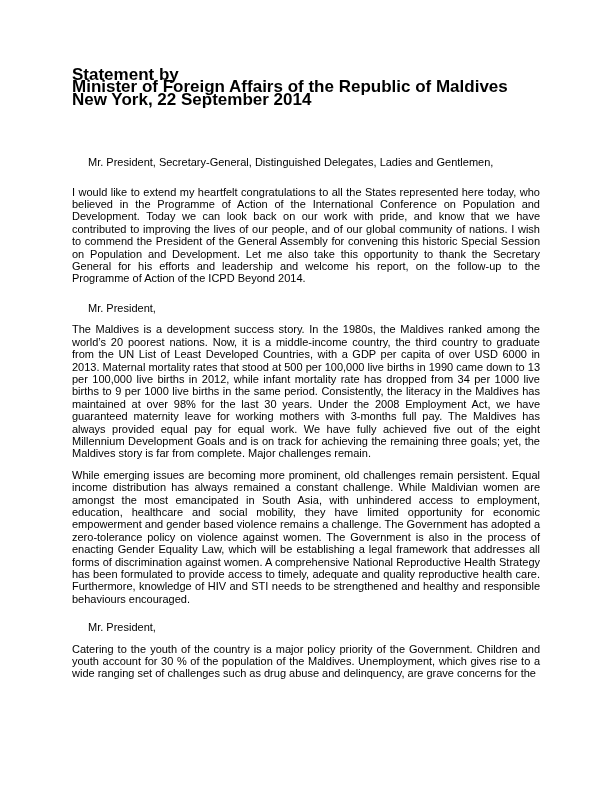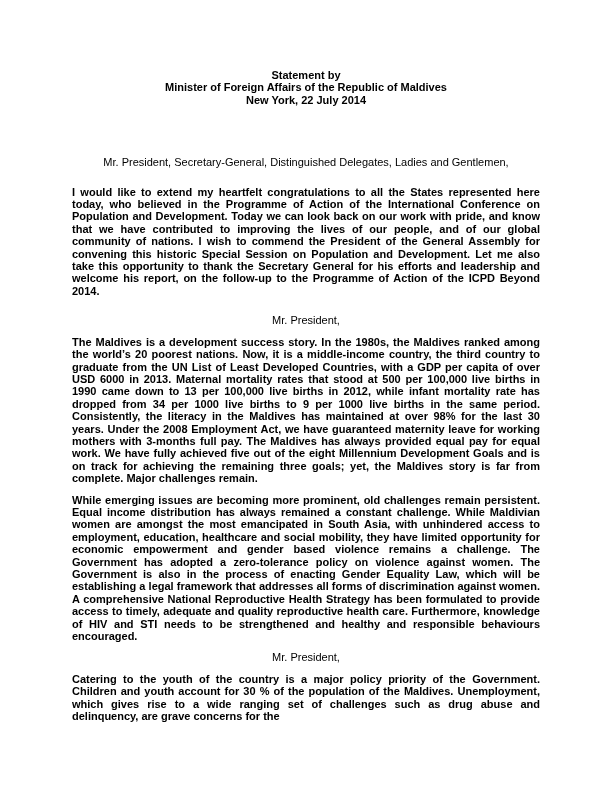--- a/index.html
+++ b/index.html
@@ -15,54 +15,52 @@
     overflow: hidden;
   }
   .page {
     box-sizing: border-box;
     width: 612px;
     height: 792px;
     padding: 69px 72px 0 72px;
     background: #ffffff;
   }
   .doc-title {
-    text-align: center;
+    text-align: left;
     font-weight: bold;
-    font-size: 11px;
+    font-size: 17px;
     line-height: 12.4px;
     margin: 0 0 50px 0;
   }
   .doc-title .title-line {
     white-space: nowrap;
   }
   .salutation {
     font-size: 11px;
     line-height: 12.4px;
-    margin: 0;
-    text-align: center;
+    margin: 16px;
   }
   .para {
     font-size: 11px;
     line-height: 12.4px;
     text-align: justify;
     margin: 0;
-    font-weight: bold;
   }
   .gap-large { margin-bottom: 17px; }
   .gap-small { margin-bottom: 9px; }
 </style>
 </head>
 <body>
 
 <div class="page">
 
   <div class="doc-title">
     <div class="title-line">Statement by</div>
     <div class="title-line">Minister of Foreign Affairs of the Republic of Maldives</div>
-    <div class="title-line">New York, 22 July 2014</div>
+    <div class="title-line">New York, 22 September 2014</div>
   </div>
 
   <p class="salutation gap-large">Mr. President, Secretary-General, Distinguished Delegates, Ladies and Gentlemen,</p>
 
   <p class="para gap-large">I would like to extend my heartfelt congratulations to all the States represented here today, who believed in the Programme of Action of the International Conference on Population and Development. Today we can look back on our work with pride, and know that we have contributed to improving the lives of our people, and of our global community of nations. I wish to commend the President of the General Assembly for convening this historic Special Session on Population and Development. Let me also take this opportunity to thank the Secretary General for his efforts and leadership and welcome his report, on the follow-up to the Programme of Action of the ICPD Beyond 2014.</p>
 
   <p class="salutation gap-small">Mr. President,</p>
 
   <p class="para gap-small">The Maldives is a development success story. In the 1980s, the Maldives ranked among the world’s 20 poorest nations. Now, it is a middle-income country, the third country to graduate from the UN List of Least Developed Countries, with a GDP per capita of over USD 6000 in 2013. Maternal mortality rates that stood at 500 per 100,000 live births in 1990 came down to 13 per 100,000 live births in 2012, while infant mortality rate has dropped from 34 per 1000 live births to 9 per 1000 live births in the same period. Consistently, the literacy in the Maldives has maintained at over 98% for the last 30 years. Under the 2008 Employment Act, we have guaranteed maternity leave for working mothers with 3-months full pay. The Maldives has always provided equal pay for equal work.  We have fully achieved five out of the eight Millennium Development Goals and is on track for achieving the remaining three goals; yet, the Maldives story is far from complete. Major challenges remain.</p>
 

